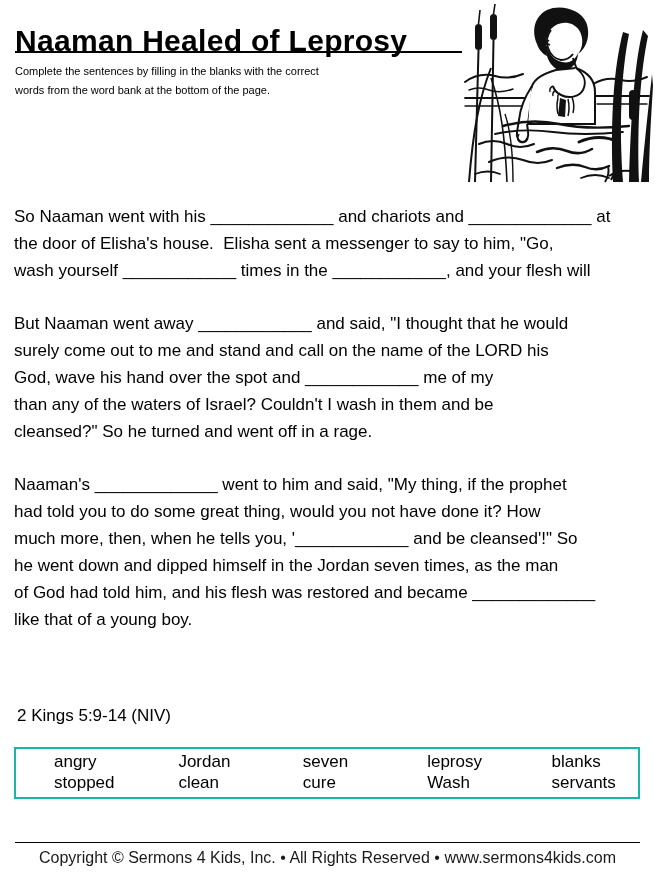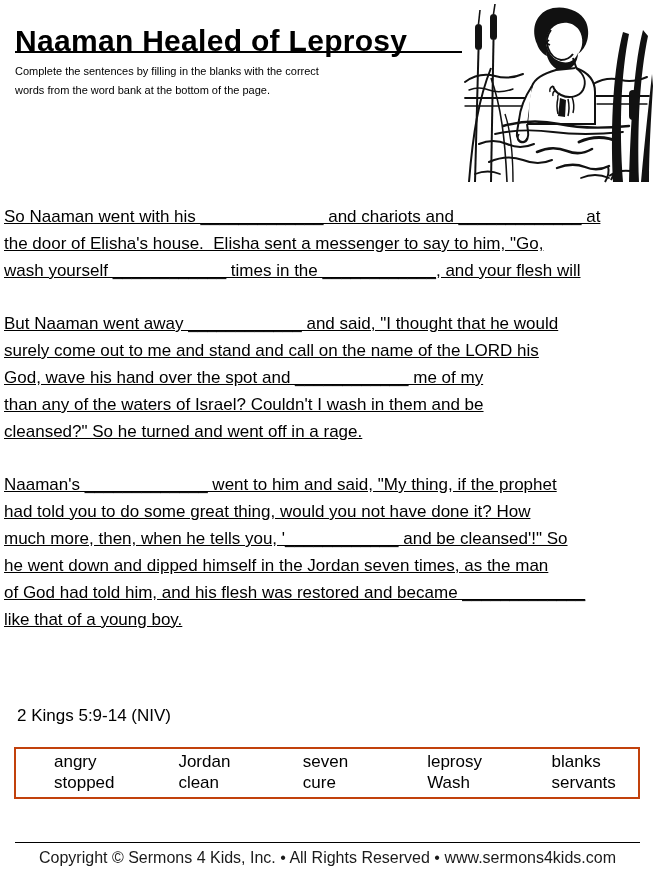--- a/index.html
+++ b/index.html
@@ -35,40 +35,39 @@
     line-height: 19px;
   }
   .instructions div { white-space: pre; }
   .illustration {
     position: absolute;
     left: 461px; top: 2px;
     width: 192px; height: 184px;
   }
   .story {
     position: absolute;
-    left: 4px; top: 203px;
+    left: 14px; top: 203px;
     width: 630px;
-    text-decoration: underline;
   }
   .story p { margin-bottom: 26px; }
   .story .line {
     font-size: 17px;
     line-height: 27px;
     white-space: pre;
   }
   .scripture {
     position: absolute;
     left: 17px; top: 706px;
     font-size: 17px;
   }
   .word-bank {
     position: absolute;
     left: 14px; top: 747px;
     width: 626px;
-    border: 2px solid #c2410c;
+    border: 2px solid #14b8a6;
     padding: 2px 0 4px 0;
   }
   .word-bank .wb-row {
     display: grid;
     grid-template-columns: repeat(5, 1fr);
   }
   .word-bank .wb-cell {
     padding-left: 38px;
     font-size: 17px;
     line-height: 21px;

